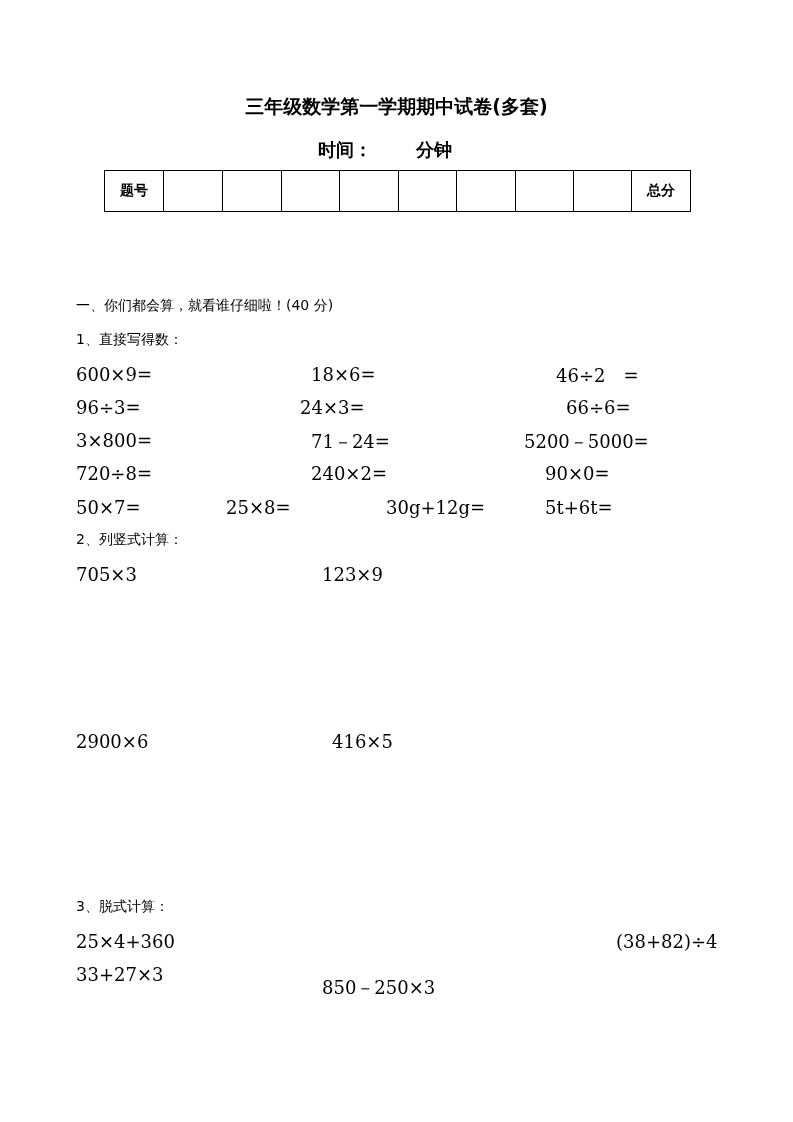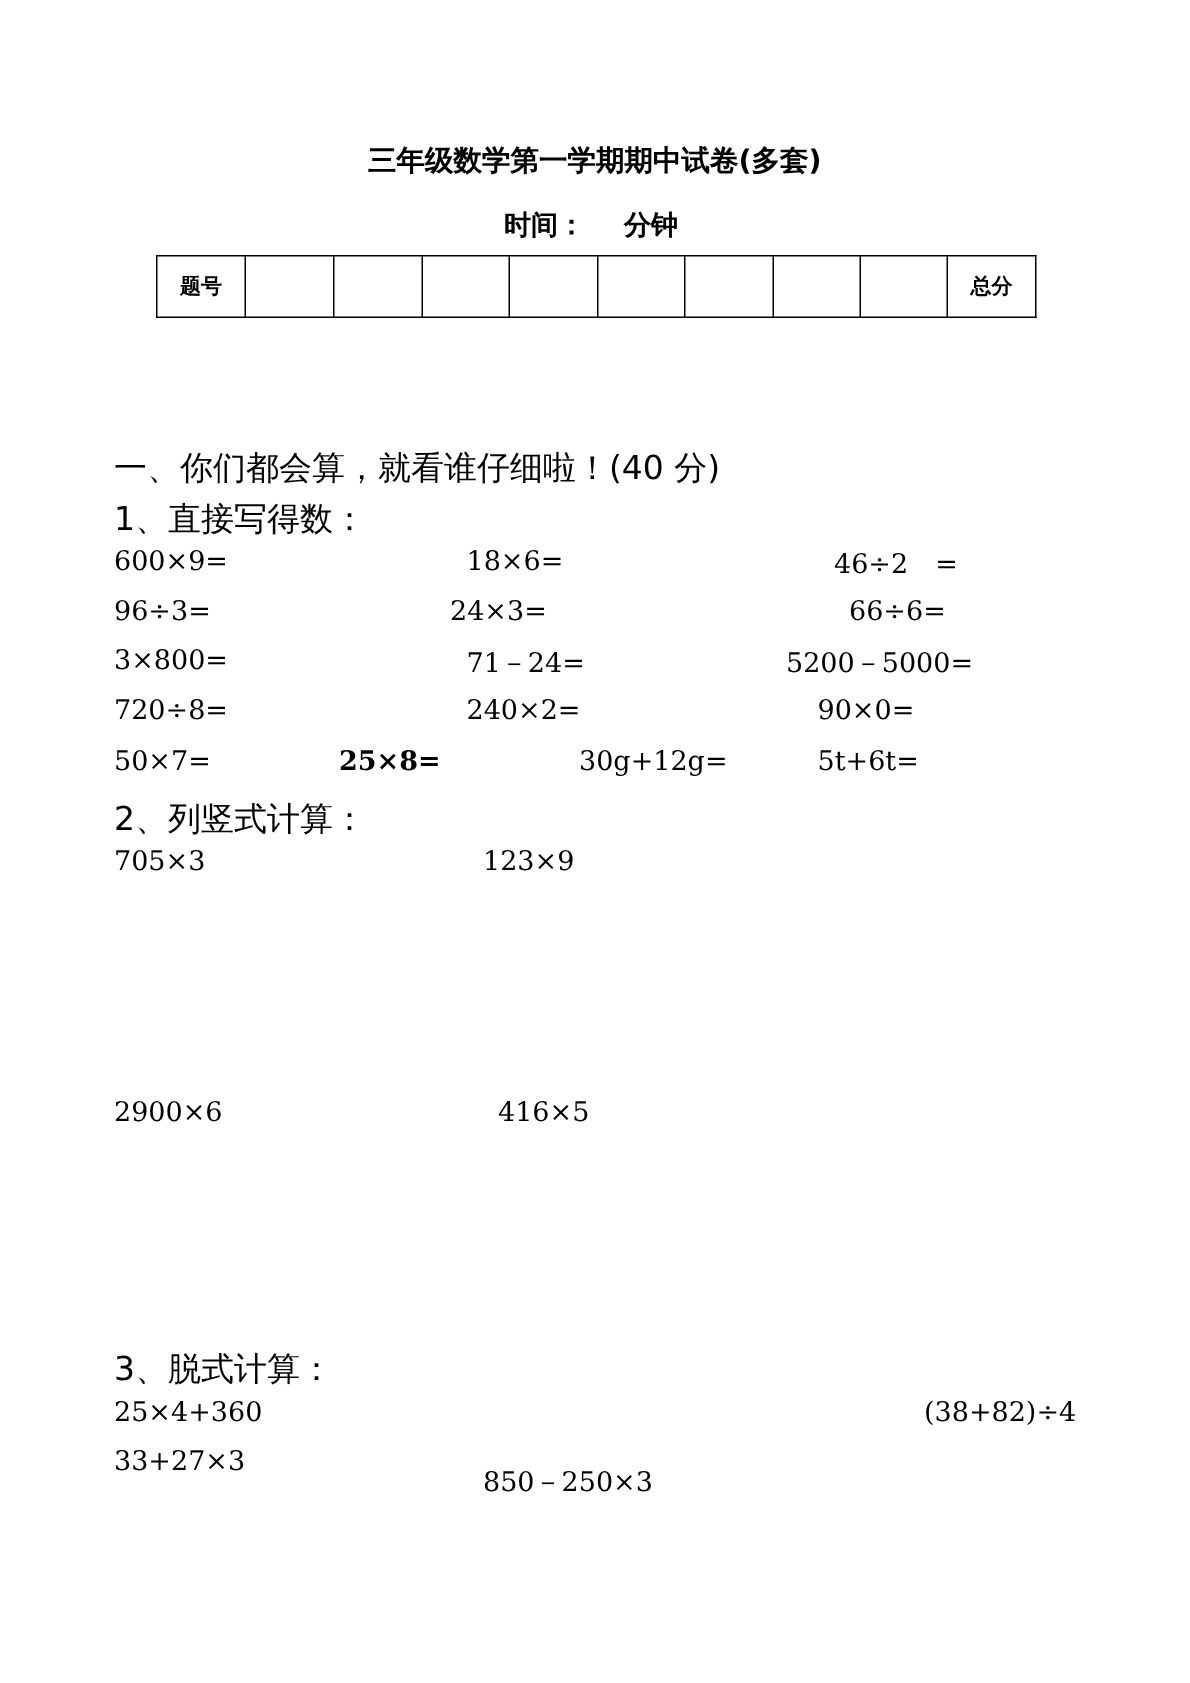--- a/index.html
+++ b/index.html
@@ -4,29 +4,29 @@
 <style>
   html, body { margin: 0; padding: 0; background: #ffffff; }
   body { width: 793px; height: 1122px; position: relative; overflow: hidden; color: #000; }
   .serif { font-family: "DejaVu Serif", "Liberation Serif", serif; }
   .sans { font-family: "DejaVu Sans", "Liberation Sans", sans-serif; }
   .abs { position: absolute; white-space: nowrap; }
   .title { left: 0; width: 793px; text-align: center; top: 94px; font-size: 19px; font-weight: bold; }
   .subtitle { top: 138px; font-size: 18px; font-weight: bold; }
   table.score { position: absolute; left: 104px; top: 170px; border-collapse: collapse; }
   table.score td { border: 1.5px solid #000; height: 40px; padding: 0; text-align: center; vertical-align: middle; font-size: 14px; font-weight: bold; }
-  .txt { font-size: 22px; }
+  .txt { font-size: 14px; }
   .num { font-size: 18px; }
 </style>
 </head>
 <body>
 
 <div class="abs title sans">三年级数学第一学期期中试卷(多套)</div>
 
-<div class="abs subtitle sans" style="left:336px;">时间：</div>
+<div class="abs subtitle sans" style="left:318px;">时间：</div>
 <div class="abs subtitle sans" style="left:416px;">分钟</div>
 
 <table class="score sans">
   <tbody>
       <tr>
     <td style="width:58px;">题号</td>
     <td style="width:58px;"></td>
     <td style="width:58px;"></td>
     <td style="width:57px;"></td>
     <td style="width:58px;"></td>
@@ -53,21 +53,21 @@
 
 <div class="abs num serif" style="left:76px; top:430px;">3×800=</div>
 <div class="abs num serif" style="left:311px; top:430px;">71－24=</div>
 <div class="abs num serif" style="left:524px; top:430px;">5200－5000=</div>
 
 <div class="abs num serif" style="left:76px; top:463px;">720÷8=</div>
 <div class="abs num serif" style="left:311px; top:463px;">240×2=</div>
 <div class="abs num serif" style="left:545px; top:463px;">90×0=</div>
 
 <div class="abs num serif" style="left:76px; top:497px;">50×7=</div>
-<div class="abs num serif" style="left:226px; top:497px;font-weight:bold;">25×8=</div>
+<div class="abs num serif" style="left:226px; top:497px;">25×8=</div>
 <div class="abs num serif" style="left:386px; top:497px;">30g+12g=</div>
 <div class="abs num serif" style="left:545px; top:497px;text-align:center;">5t+6t=</div>
 
 <div class="abs txt sans" style="left:76px; top:531px;">2、列竖式计算：</div>
 <div class="abs num serif" style="left:76px; top:564px;">705×3</div>
 <div class="abs num serif" style="left:322px; top:564px;">123×9</div>
 <div class="abs num serif" style="left:76px; top:731px;">2900×6</div>
 <div class="abs num serif" style="left:332px; top:731px;">416×5</div>
 
 <div class="abs txt sans" style="left:76px; top:898px;">3、脱式计算：</div>

